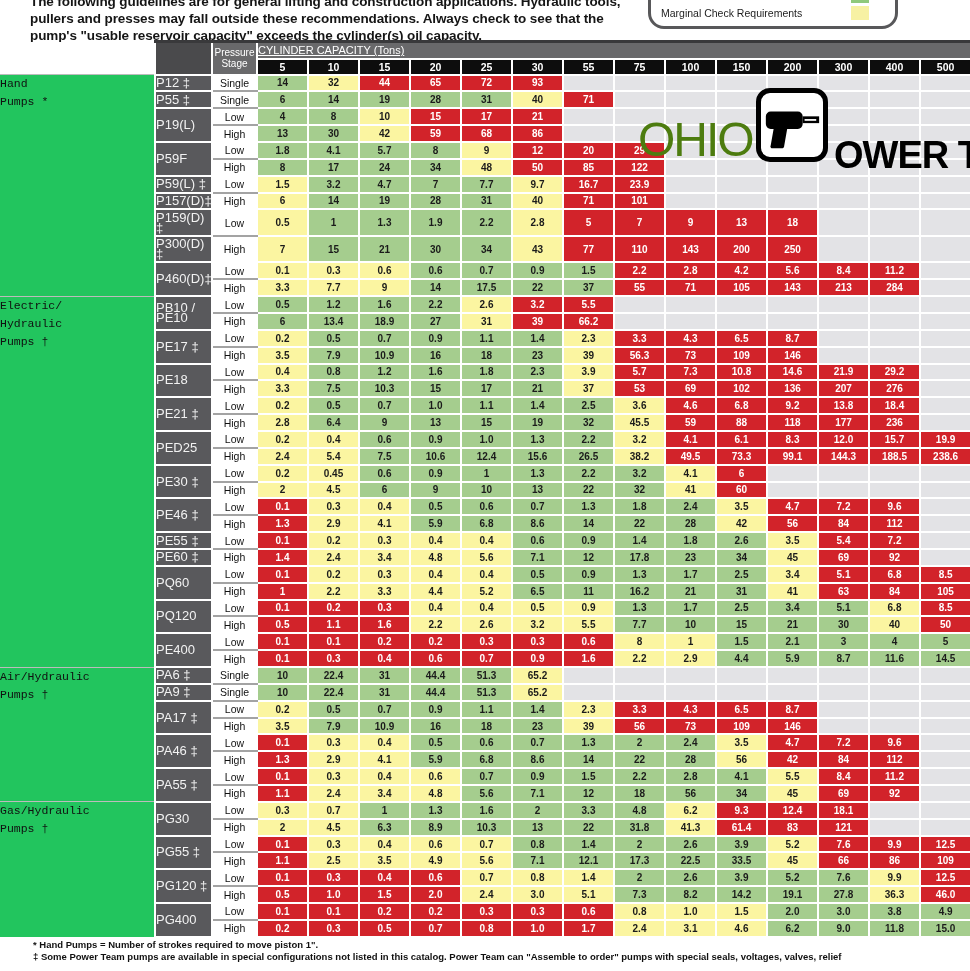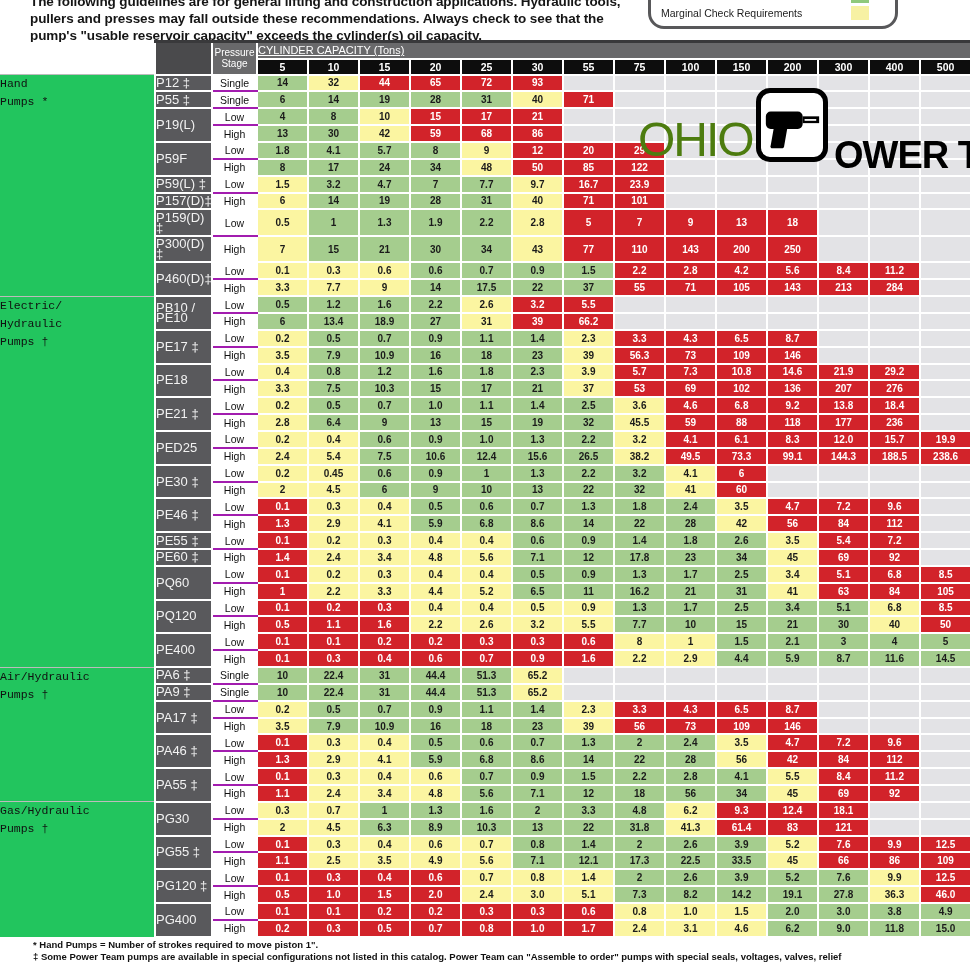--- a/index.html
+++ b/index.html
@@ -32,21 +32,21 @@
   .tick{background:#0d0d0d;color:#fff;font-weight:bold;font-size:10.5px;text-align:center;border:2px solid #fff;}
   .group-col{
     background:#22c55e;border:none;border-top:1px solid #bcbcbc;vertical-align:top;
     font-size:11.5px;color:#101010;padding:3px 0 0 62px;white-space:pre-line;line-height:18px;font-family:Liberation Mono, monospace;
   }
   .pump{
     background:#59595c;color:#f2f2f2;font-size:13px;line-height:10px;
     padding-left:4px;text-align:left;vertical-align:middle;border:2px solid #fff;white-space:pre-line;
   }
   .stage{background:#fff;color:#101010;font-size:10.5px;text-align:center;border:2px solid #fff;}
-  .stage.divider{border-bottom:2px solid #a21caf;margin-left:45px;}
+  .stage.divider{border-bottom:2px solid #a3a3a3;margin-left:45px;}
   .cell{font-size:10px;font-weight:bold;text-align:center;border:2px solid #fff;color:#1b1b1b;}
   .c-g{background:var(--c-g,#a5cd8e);}
   .c-y{background:var(--c-y,#fbf5a1);}
   .c-r{background:var(--c-r,#d2232a);color:#fff;}
   .c-e{background:var(--c-e,#e3e3e6);}
   .footnotes{position:absolute;left:33px;top:939px;font-size:9.5px;color:#111;line-height:11.5px;font-weight:bold;}
   .logo{position:absolute;left:628px;top:88px;width:345px;height:104px;}
   .logo-ohio{position:absolute;left:10px;top:24px;font-size:48px;font-weight:normal;color:#4d7c0f;letter-spacing:-2px;}
   .logo-tile{
     position:absolute;left:128px;top:0;width:72px;height:74px;background:#fff;

